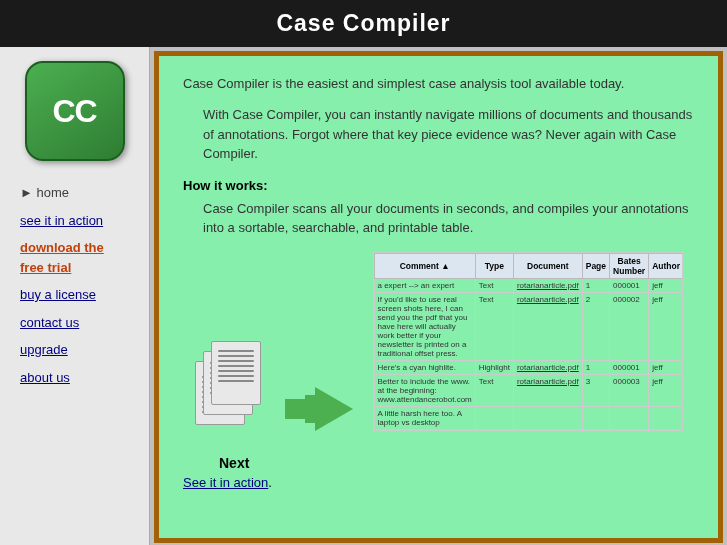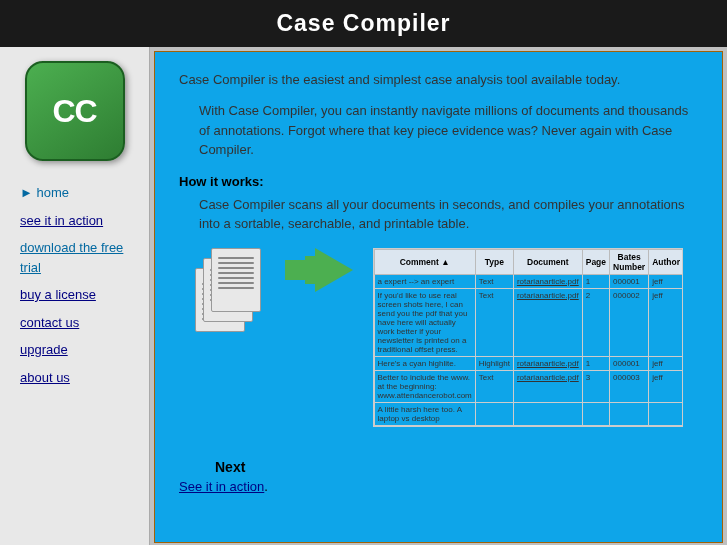--- a/index.html
+++ b/index.html
@@ -71,36 +71,36 @@
       display: block;
       padding: 4px 6px;
       color: #000080;
       text-decoration: underline;
       cursor: pointer;
       font-size: 13px;
       line-height: 1.5;
     }
 
     .nav-item.home-item {
-      color: #0369a1;
+      color: #404040;
       text-decoration: none;
       font-weight: normal;
     }
 
     .nav-item.download-item {
-      font-weight: normal;
-      color: #0369a1;
+      font-weight: bold;
+      color: #c2410c;
     }
 
     
     #content {
       flex: 1;
-      background: #0ea5e9;
+      background: #86efac;
       padding: 20px 24px;
-      border: 1px solid #a16207;
+      border: 5px solid #a16207;
       margin: 4px;
     }
 
     #intro-text {
       font-size: 13px;
       margin-bottom: 14px;
       color: #333;
     }
 
     .section-heading {
@@ -114,23 +114,23 @@
       font-size: 13px;
       color: #333;
       margin-left: 20px;
       margin-bottom: 14px;
       line-height: 1.5;
     }
 
     
     #demo-area {
       display: flex;
-      align-items: flex-start;
+      align-items: flex-end;
       justify-content: center;
-      margin: 10px 0 32px 0;
+      margin: 10px 0 24px 0;
       gap: 20px;
     }
 
     
     .doc-stack {
       display: flex;
       position: relative;
       width: 70px;
       height: 90px;
     }

